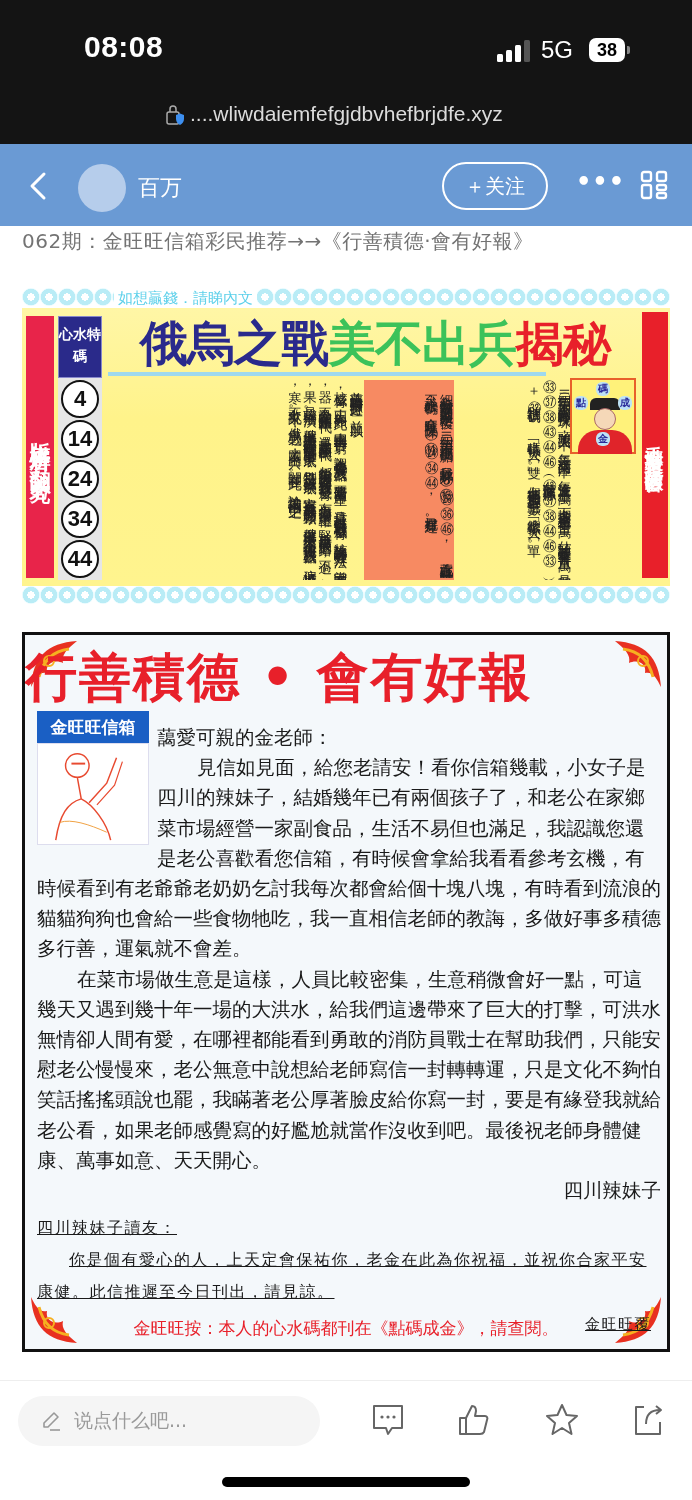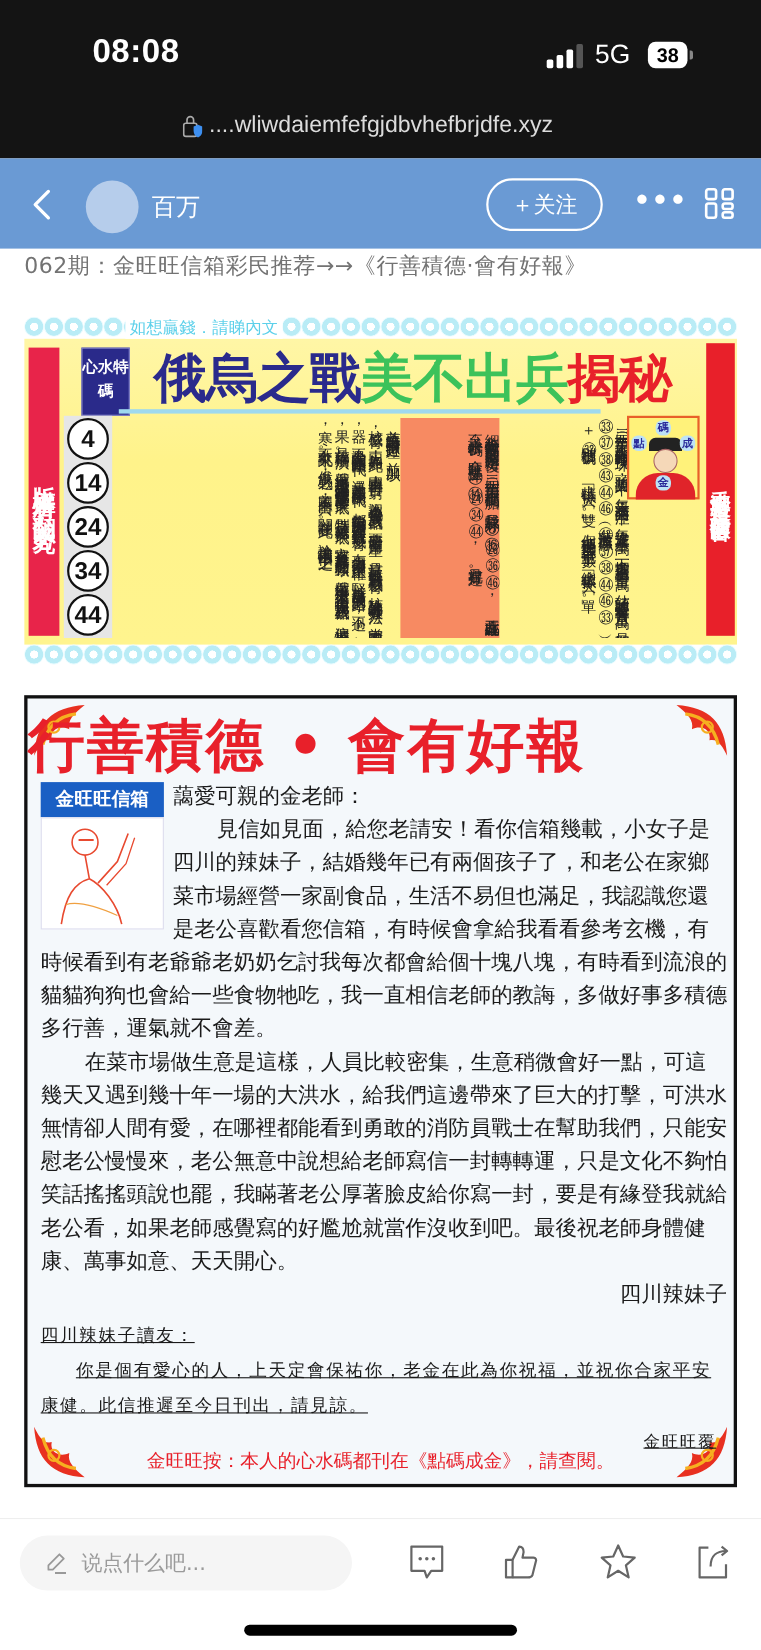--- a/index.html
+++ b/index.html
@@ -37,21 +37,21 @@
 
   
   .news1 { position: absolute; left: 22px; top: 288px; width: 648px; height: 318px; background: #fff; overflow: hidden; }
   .dots-row { position: absolute; left: 0; height: 20px; width: 648px; display: flex; gap: 0; }
   .dots-row i { display: block; width: 18px; height: 18px; margin-right: 0px; border-radius: 50%; background: radial-gradient(circle, #ffffff 28%, #b9ecf6 30%, #b9ecf6 62%, #e6fafe 66%); flex: 0 0 18px; }
   .dots-top { top: 0; }
   .dots-bottom { bottom: 0; }
   .n1-slogan { position: absolute; left: 92px; top: 0; height: 20px; padding: 0 4px; background: #fff; color: #5cd0ea; font-size: 15px; line-height: 20px; }
   .n1-bg { position: absolute; left: 0; top: 20px; width: 648px; height: 278px; background: linear-gradient(180deg, #fff6a6 0%, #fff38a 40%, #fff48e 100%); }
   .left-red { position: absolute; left: 4px; top: 28px; width: 28px; height: 262px; background: #e8244a; color: #fff; font-weight: bold; font-size: 21px; writing-mode: vertical-rl; text-align: center; line-height: 28px; letter-spacing: 4px; font-family: "DejaVu Serif", serif; }
-  .xinshui-box { position: absolute; left: 52px; top: 28px; width: 44px; height: 62px; background: #2a2a8a; color: #fff; font-weight: bold; font-size: 14px; text-align: center; padding-top: 6px; line-height: 22px; border: 1px solid #8888cc; }
+  .xinshui-box { position: absolute; left: 36px; top: 28px; width: 44px; height: 62px; background: #2a2a8a; color: #fff; font-weight: bold; font-size: 14px; text-align: center; padding-top: 6px; line-height: 22px; border: 1px solid #8888cc; }
   .num-col { position: absolute; left: 36px; top: 90px; width: 44px; height: 202px; background: #e6e6e6; }
   .num-circle { position: absolute; left: 3px; width: 38px; height: 38px; border: 2px solid #111; border-radius: 50%; text-align: center; line-height: 34px; font-family: "Liberation Sans", sans-serif; font-size: 22px; font-weight: bold; color: #111; background: #fff; }
   .headline { position: absolute; left: 118px; top: 24px; font-size: 48px; font-weight: bold; font-family: "DejaVu Serif", serif; white-space: nowrap; letter-spacing: -1px; }
   .headline .h-blue { color: #2a2a8c; }
   .headline .h-green { color: #3cc25a; }
   .headline .h-red { color: #e8202a; }
   .headline-rule { position: absolute; left: 86px; top: 84px; width: 438px; height: 4px; background: #9fd9ee; }
   .col-text { position: absolute; writing-mode: vertical-rl; font-family: "DejaVu Serif", serif; color: #222; font-size: 13.5px; line-height: 15.2px; letter-spacing: 1.5px; overflow: hidden; }
   .col-main { left: 86px; top: 92px; width: 240px; height: 200px; }
   .col-pink { position: absolute; left: 342px; top: 92px; width: 90px; height: 200px; background: #f78a62; }
@@ -67,21 +67,21 @@
   
   .news2 { position: absolute; left: 22px; top: 632px; width: 648px; height: 720px; background: #f4f8fb; border: 3px solid #111; overflow: hidden; }
   .orn { position: absolute; width: 70px; height: 56px; }
   .orn-tl { left: 2px; top: 2px; }
   .orn-tr { right: 2px; top: 2px; transform: scaleX(-1); }
   .orn-bl { left: 2px; bottom: 2px; transform: scaleY(-1); }
   .orn-br { right: 2px; bottom: 2px; transform: scale(-1,-1); }
   .n2-title { position: absolute; left: 0; top: 8px; width: 642px; text-align: left; color: #e8202a; font-size: 52px; font-weight: bold; font-family: "DejaVu Serif", serif; letter-spacing: 2px; }
   .mailbox-badge { position: absolute; left: 12px; top: 76px; width: 112px; height: 32px; background: #1a5fc4; color: #fff; font-weight: bold; font-size: 17px; text-align: center; line-height: 32px; }
   .sketch { position: absolute; left: 12px; top: 108px; width: 112px; height: 102px; background: #fff; border: 1px solid #dde; }
-  .letter { position: absolute; left: 12px; top: 74px; width: 624px; font-family: "DejaVu Serif", serif; color: #1a1a1a; font-size: 19.5px; line-height: 30.2px; }
+  .letter { position: absolute; left: 12px; top: 88px; width: 624px; font-family: "DejaVu Serif", serif; color: #1a1a1a; font-size: 19.5px; line-height: 30.2px; }
   .letter p { margin: 0; }
   .floatbox { float: left; width: 120px; height: 134px; }
   .p-indent { text-indent: 40px; }
   .signature { text-align: right; margin-top: 2px; }
   .reply { margin-top: 6px; font-size: 16px; line-height: 32px; letter-spacing: 1.5px; text-decoration: underline; }
   .reply .r-indent { text-indent: 32px; }
   .reply .r-sign { text-align: right; padding-right: 10px; font-size: 15px; }
   .footnote { position: absolute; left: 0; top: 682px; width: 642px; text-align: center; color: #e8202a; font-family: "DejaVu Serif", serif; font-size: 17px; }
 
   

